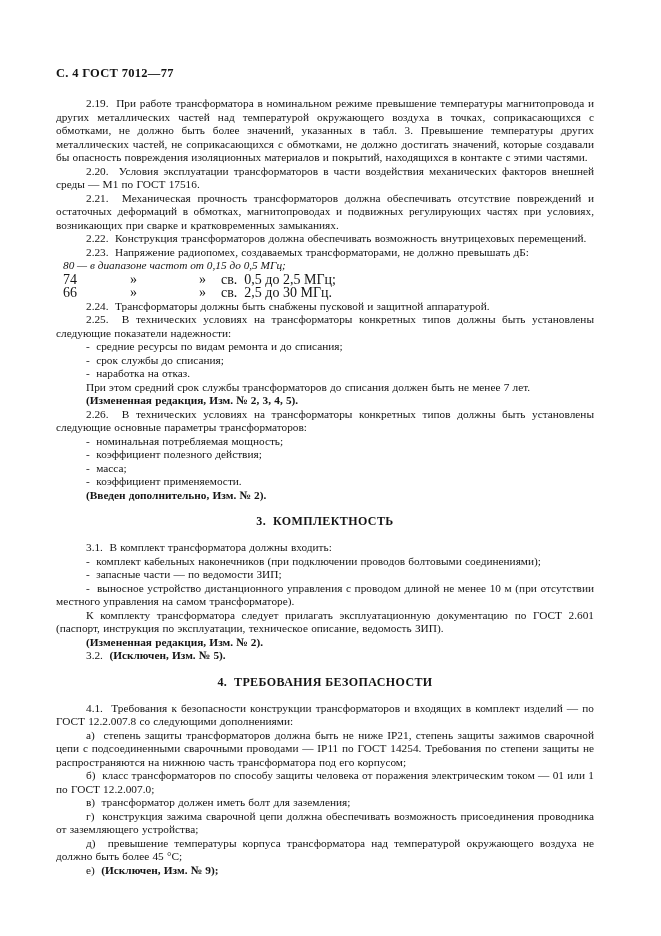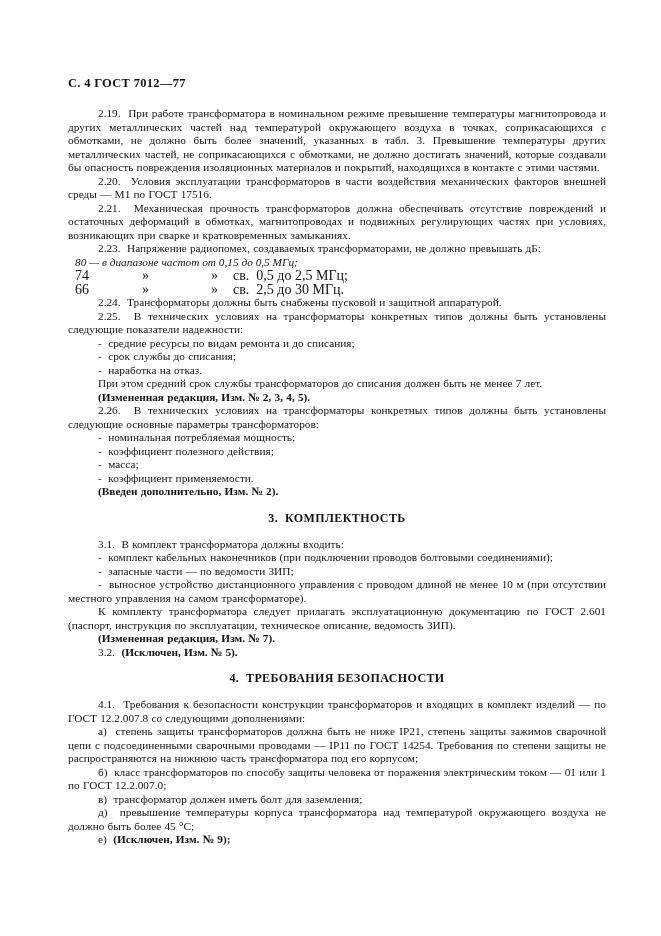--- a/index.html
+++ b/index.html
@@ -3,21 +3,21 @@
 <meta charset="utf-8">
 <style>
   * { box-sizing: border-box; }
   html, body { margin: 0; padding: 0; }
   body { width: 661px; height: 936px; background: #ffffff; }
   .page {
     position: relative; width: 661px; height: 936px; overflow: hidden;
     background: #ffffff; color: #141414;
     font-family: "Liberation Serif", "DejaVu Serif", serif;
   }
-  .content { position: absolute; left: 68px; top: 66px; width: 538px; margin-top: 10px; }
+  .content { position: absolute; left: 56px; top: 66px; width: 538px; }
   .page-header {
     font-weight: bold; font-size: 12.5px; line-height: 14px;
     margin: 0 0 17px 0; letter-spacing: 0.3px;
   }
   .para {
     margin: 0; font-size: 11.3px; line-height: 13.5px;
     text-align: justify; text-indent: 30px; word-spacing: 0.4px;
   }
   .para.bold { font-weight: bold; }
   .db-first {
@@ -39,20 +39,21 @@
 </head>
 <body>
 
 <div class="page">
   <div class="content">
     <p class="page-header">С. 4 ГОСТ 7012—77</p>
 
   <p class="para">2.19.&nbsp; При работе трансформатора в номинальном режиме превышение температуры магнитопровода и других металлических частей над температурой окружающего воздуха в точках, соприкасающихся с обмотками, не должно быть более значений, указанных в табл. 3. Превышение температуры других металлических частей, не соприкасающихся с обмотками, не должно достигать значений, которые создавали бы опасность повреждения изоляционных материалов и покрытий, находящихся в контакте с этими частями.</p>
       <p class="para">2.20.&nbsp; Условия эксплуатации трансформаторов в части воздействия механических факторов внешней среды — М1 по ГОСТ 17516.</p>
       <p class="para">2.21.&nbsp; Механическая прочность трансформаторов должна обеспечивать отсутствие повреждений и остаточных деформаций в обмотках, магнитопроводах и подвижных регулирующих частях при условиях, возникающих при сварке и кратковременных замыканиях.</p>
+      <p class="para">2.22.&nbsp; Конструкция трансформаторов должна обеспечивать возможность внутрицеховых перемещений.</p>
       <p class="para">2.23.&nbsp; Напряжение радиопомех, создаваемых трансформаторами, не должно превышать дБ:</p>
       <p class="db-first">80 — в диапазоне частот от 0,15 до 0,5 МГц;</p>
       <div class="db-row">
         <span class="db-num">74</span>
         <span class="db-mark1">»</span>
         <span class="db-mark2">»</span>
         <span>св.&nbsp; 0,5 до 2,5 МГц;</span>
       </div>
       <div class="db-row">
         <span class="db-num">66</span>
@@ -72,23 +73,24 @@
       <p class="para">-&nbsp; коэффициент полезного действия;</p>
       <p class="para">-&nbsp; масса;</p>
       <p class="para">-&nbsp; коэффициент применяемости.</p>
       <p class="para bold">(Введен дополнительно, Изм. № 2).</p>
       <h2 class="sec-heading">3.&nbsp; КОМПЛЕКТНОСТЬ</h2>
       <p class="para">3.1.&nbsp; В комплект трансформатора должны входить:</p>
       <p class="para">-&nbsp; комплект кабельных наконечников (при подключении проводов болтовыми соединениями);</p>
       <p class="para">-&nbsp; запасные части — по ведомости ЗИП;</p>
       <p class="para">-&nbsp; выносное устройство дистанционного управления с проводом длиной не менее 10 м (при отсутствии местного управления на самом трансформаторе).</p>
       <p class="para">К комплекту трансформатора следует прилагать эксплуатационную документацию по ГОСТ 2.601 (паспорт, инструкция по эксплуатации, техническое описание, ведомость ЗИП).</p>
-      <p class="para bold">(Измененная редакция, Изм. № 7).</p>
+      <p class="para bold">(Измененная редакция, Изм. № 2).</p>
       <p class="para"><span>3.2.&nbsp; </span><b>(Исключен, Изм. № 5).</b></p>
       <h2 class="sec-heading">4.&nbsp; ТРЕБОВАНИЯ БЕЗОПАСНОСТИ</h2>
       <p class="para">4.1.&nbsp; Требования к безопасности конструкции трансформаторов и входящих в комплект изделий — по ГОСТ 12.2.007.8 со следующими дополнениями:</p>
       <p class="para">а)&nbsp; степень защиты трансформаторов должна быть не ниже IP21, степень защиты зажимов сварочной цепи с подсоединенными сварочными проводами — IP11 по ГОСТ 14254. Требования по степени защиты не распространяются на нижнюю часть трансформатора под его корпусом;</p>
       <p class="para">б)&nbsp; класс трансформаторов по способу защиты человека от поражения электрическим током — 01 или 1 по ГОСТ 12.2.007.0;</p>
       <p class="para">в)&nbsp; трансформатор должен иметь болт для заземления;</p>
+      <p class="para">г)&nbsp; конструкция зажима сварочной цепи должна обеспечивать возможность присоединения проводника от заземляющего устройства;</p>
       <p class="para">д)&nbsp; превышение температуры корпуса трансформатора над температурой окружающего воздуха не должно быть более 45 °С;</p>
       <p class="para"><span>е)&nbsp; </span><b>(Исключен, Изм. № 9);</b></p>
     </div>
 </div>
 
 </body></html>

